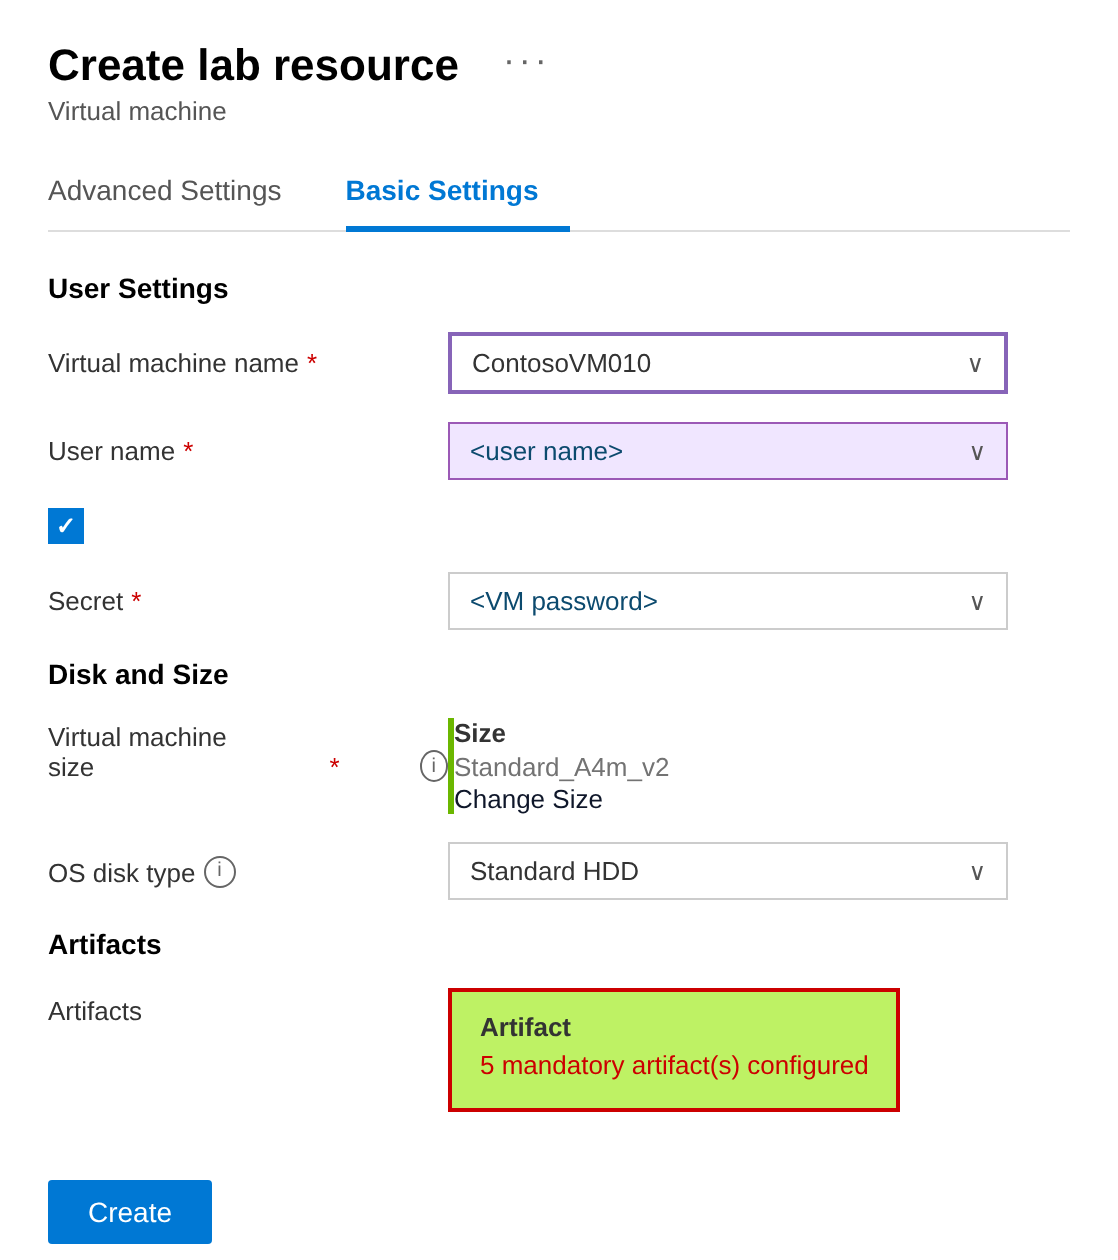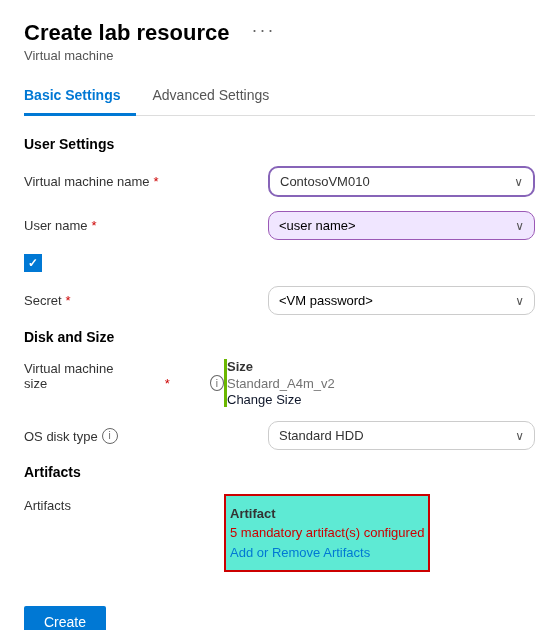--- a/index.html
+++ b/index.html
@@ -92,48 +92,47 @@
     .form-control {
       flex: 1;
       display: flex;
       align-items: center;
     }
 
     .dropdown {
       width: 100%;
       max-width: 280px;
       border: 1px solid #ccc;
-      border-radius: 10px;
+      border-radius: 0;
       padding: 6px 10px;
       font-size: 13px;
       background: #fff;
       display: flex;
       align-items: center;
       justify-content: space-between;
       cursor: pointer;
       color: #333;
-      margin-left: 44px;
     }
 
     .dropdown.active-border {
       border-color: #8764b8;
       border-width: 2px;
     }
 
     .dropdown-text {
       flex: 1;
     }
 
     .dropdown-chevron {
       color: #555;
       font-size: 12px;
     }
 
     .placeholder-text {
-      color: #000000;
+      color: #0c4a6e;
     }
 
     .checkbox-container {
       display: flex;
       align-items: center;
     }
 
     .checkbox {
       width: 18px;
       height: 18px;
@@ -183,23 +182,23 @@
     .change-size-link {
       color: #0f172a;
       font-size: 13px;
       cursor: pointer;
       text-decoration: none;
       margin-top: 2px;
     }
 
     .artifacts-box {
       border: 2px solid #c00;
-      padding: 10px 4px;
+      padding: 10px 14px;
       max-width: 280px;
-      background: #5eead4;
+      background: #bef264;
     }
 
     .artifact-title {
       font-size: 13px;
       font-weight: 700;
       color: #333;
       margin-bottom: 4px;
     }
 
     .artifact-mandatory {
@@ -232,22 +231,22 @@
 <div class="page-container">
   
   <div style="display:flex; align-items:flex-start; gap:22px;">
     <h1 class="page-title">Create lab resource</h1>
     <span class="page-title-dots">···</span>
   </div>
   <div class="page-subtitle">Virtual machine</div>
 
   
   <div class="tab-bar">
+    <div class="tab">Advanced Settings</div>
     <div class="tab active">Basic Settings</div>
-    <div class="tab">Advanced Settings</div>
   </div>
 
   
   <div class="section-title">User Settings</div>
 
   
   <div class="form-row">
     <div class="form-label">
       <span>Virtual machine name</span>
       <span class="required-star">*</span>
@@ -340,20 +339,19 @@
 
   
   <div class="form-row" style="align-items: flex-start;">
     <div class="form-label" style="padding-top:4px;">
       <span>Artifacts</span>
     </div>
     <div class="form-control">
       <div class="artifacts-box">
         <div class="artifact-title">Artifact</div>
         <div class="artifact-mandatory">5 mandatory artifact(s) configured</div>
-        <a class="artifact-link">Add or Remove Artifacts</a>
       </div>
     </div>
   </div>
 
   
   <button class="create-button">Create</button>
 </div>
 
 </body></html>

